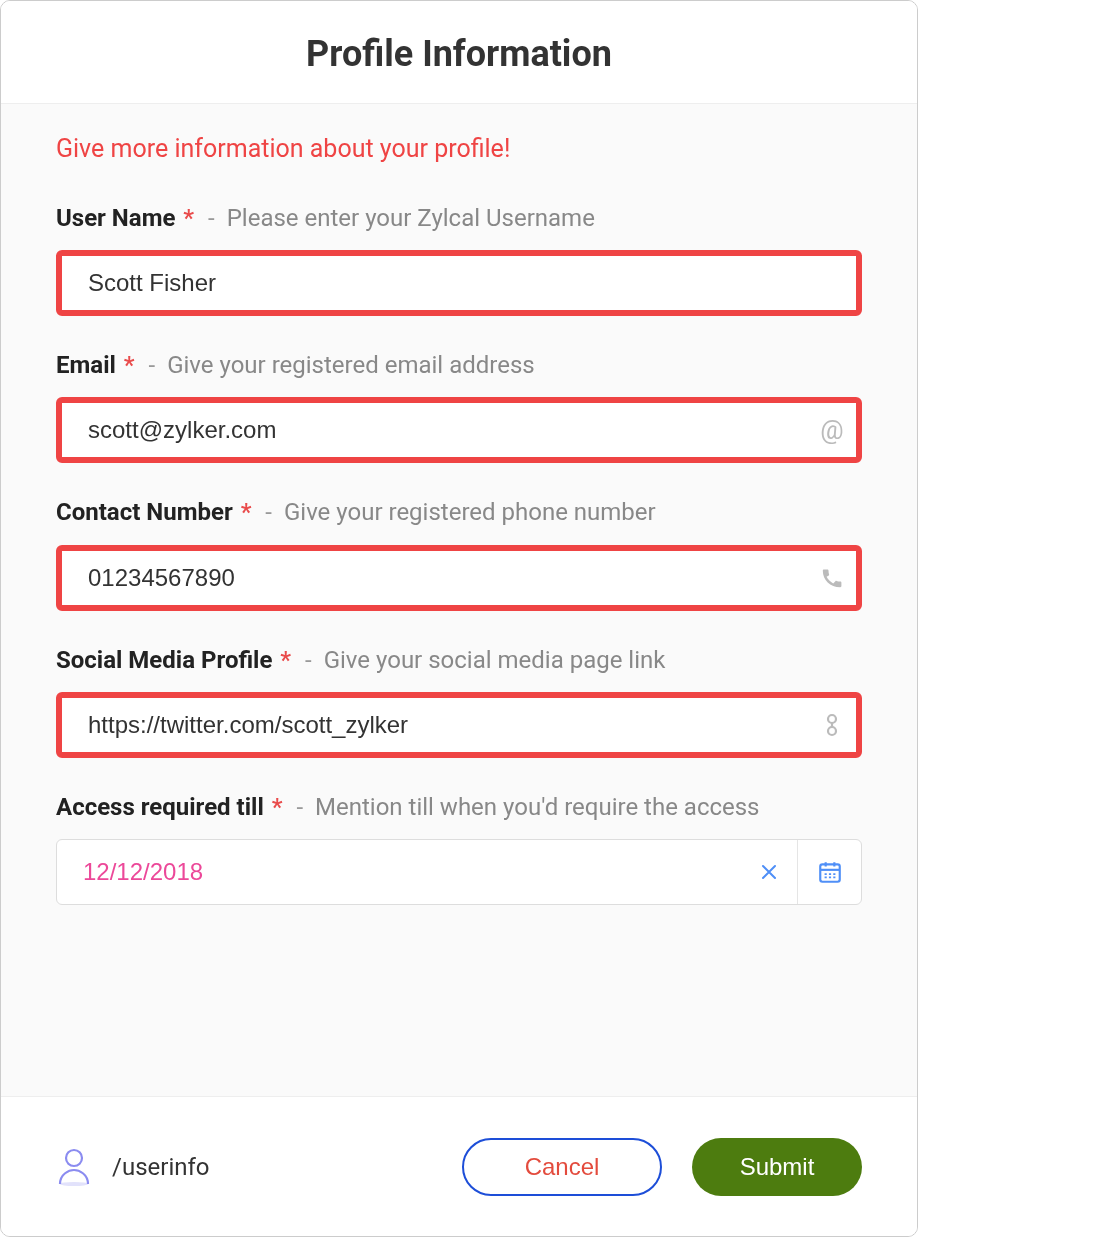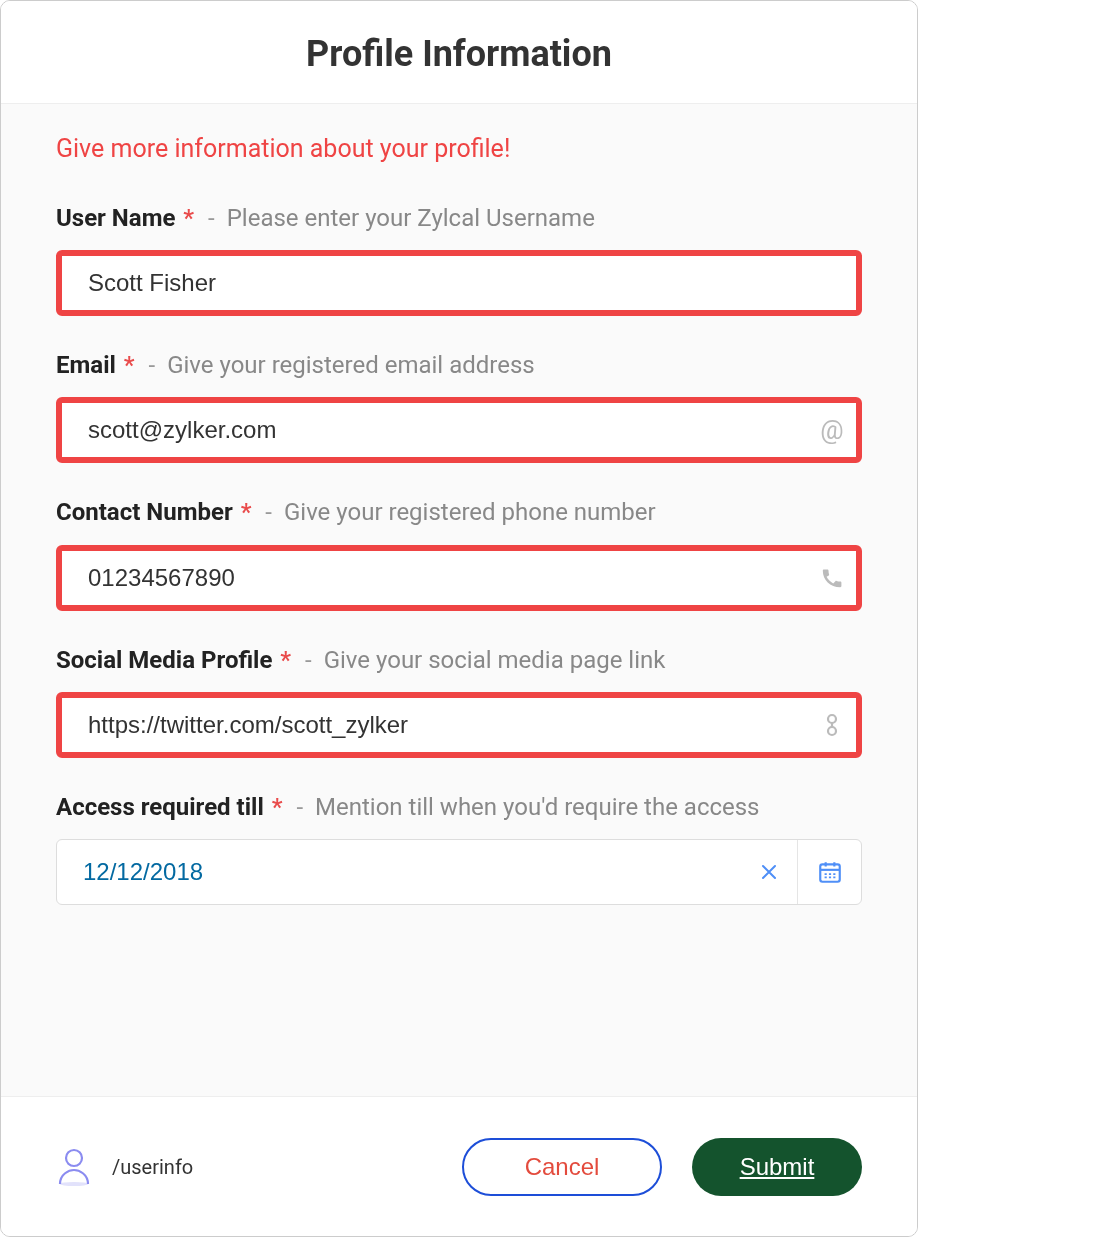--- a/index.html
+++ b/index.html
@@ -105,21 +105,21 @@
     border-radius: 6px;
     height: 66px;
   }
   .date-wrap input {
     flex: 1;
     border: none;
     outline: none;
     background: transparent;
     font-size: 24px;
     padding: 0 26px;
-    color: #0369a1;
+    color: #ec4899;
   }
   .clear-btn {
     width: 56px;
     display: flex;
     align-items: center;
     justify-content: center;
     color: #4f8ff7;
     cursor: pointer;
   }
   .cal-btn {
@@ -139,21 +139,21 @@
     display: flex;
     align-items: center;
     padding: 0 55px;
   }
   .footer-left {
     display: flex;
     align-items: center;
     gap: 20px;
   }
   .footer-left .slash {
-    font-size: 20px;
+    font-size: 24px;
     color: #333;
   }
   .footer-spacer { flex: 1; }
   .btn {
     height: 58px;
     padding: 0 40px;
     border-radius: 30px;
     font-size: 24px;
     cursor: pointer;
     display: inline-flex;
@@ -163,25 +163,24 @@
     min-width: 150px;
   }
   .btn-cancel {
     background: #fff;
     border: 2px solid #1d4ed8;
     color: #e34b3d;
     margin-right: 30px;
     min-width: 200px;
   }
   .btn-submit {
-    background: #14532d;
+    background: #4d7c0f;
     color: #fff;
     border: none;
     min-width: 170px;
-    text-decoration: underline;
   }
   .user-icon {
     width: 36px;
     height: 42px;
     color: #8b8cf0;
   }
 </style>
 </head>
 <body>
 

